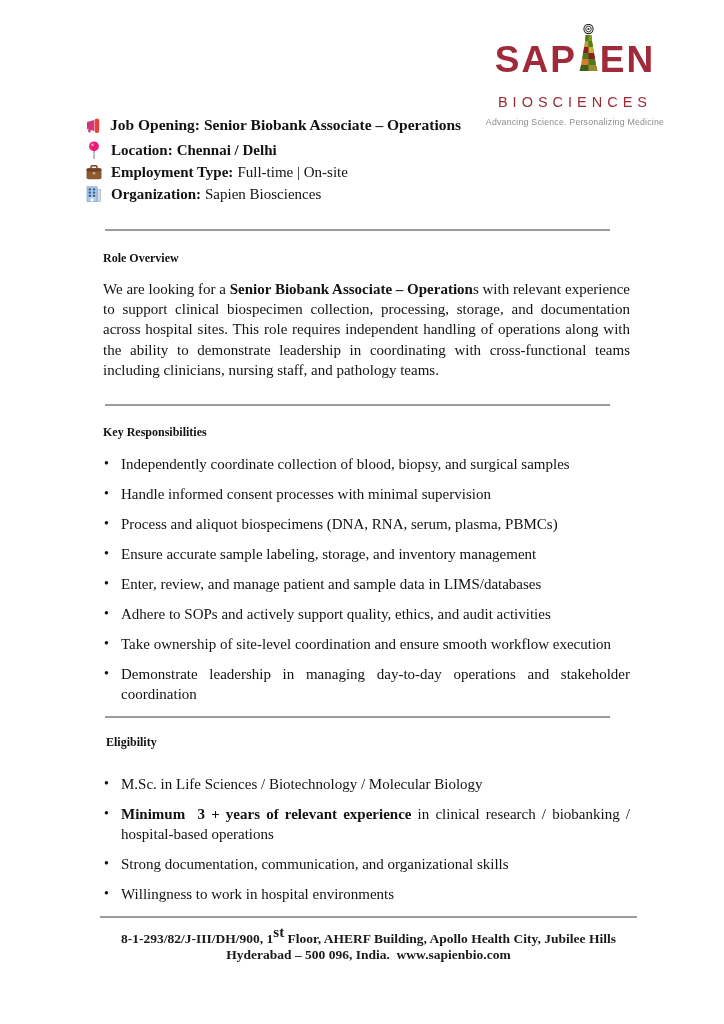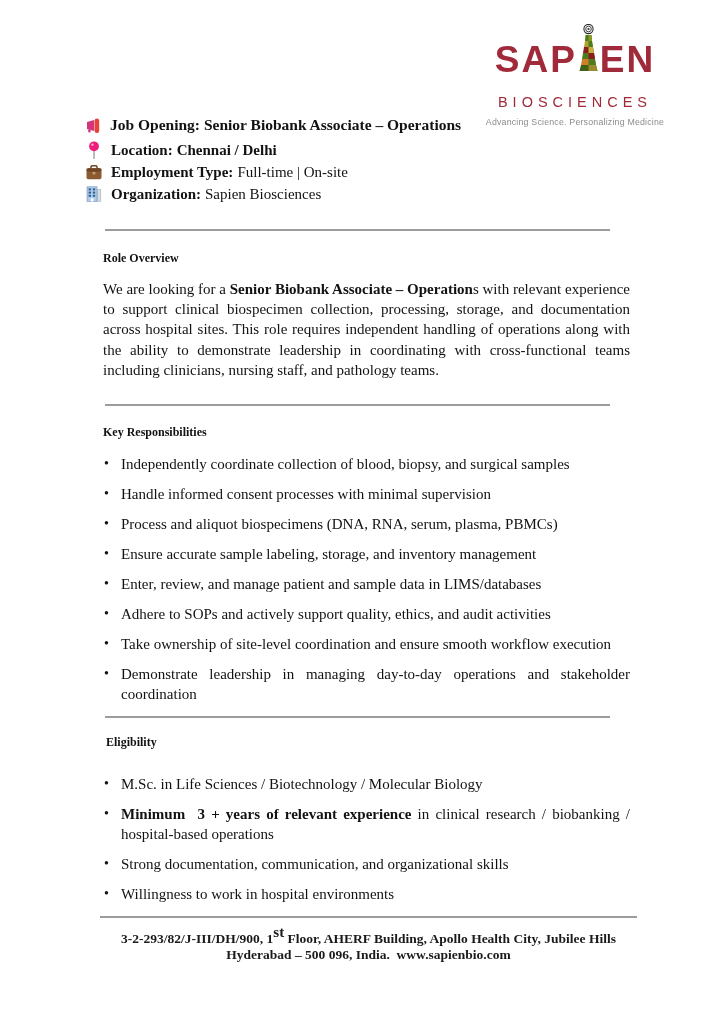--- a/index.html
+++ b/index.html
@@ -171,18 +171,18 @@
         <li><span style="font-weight: bold;">Minimum&nbsp; 3 + years of relevant experience</span><span> in clinical research / biobanking / hospital-based operations</span></li>
         <li><span>Strong documentation, communication, and organizational skills</span></li>
         <li><span>Willingness to work in hospital environments</span></li>
       </ul>
 
   </div>
 
   <div class="footer">
     <div class="fdivider"></div>
     <div class="footer-text">
-      <div><span>3-2-293/82/J-III/DH/900, 1</span><sup>st</sup><span> Floor, AHERF Building, Apollo Health City, Jubilee Hills</span></div>
+      <div><span>8-1-293/82/J-III/DH/900, 1</span><sup>st</sup><span> Floor, AHERF Building, Apollo Health City, Jubilee Hills</span></div>
       <div>Hyderabad – 500 096, India.&nbsp; www.sapienbio.com</div>
     </div>
   </div>
 
 </div>
 
 </body></html>

